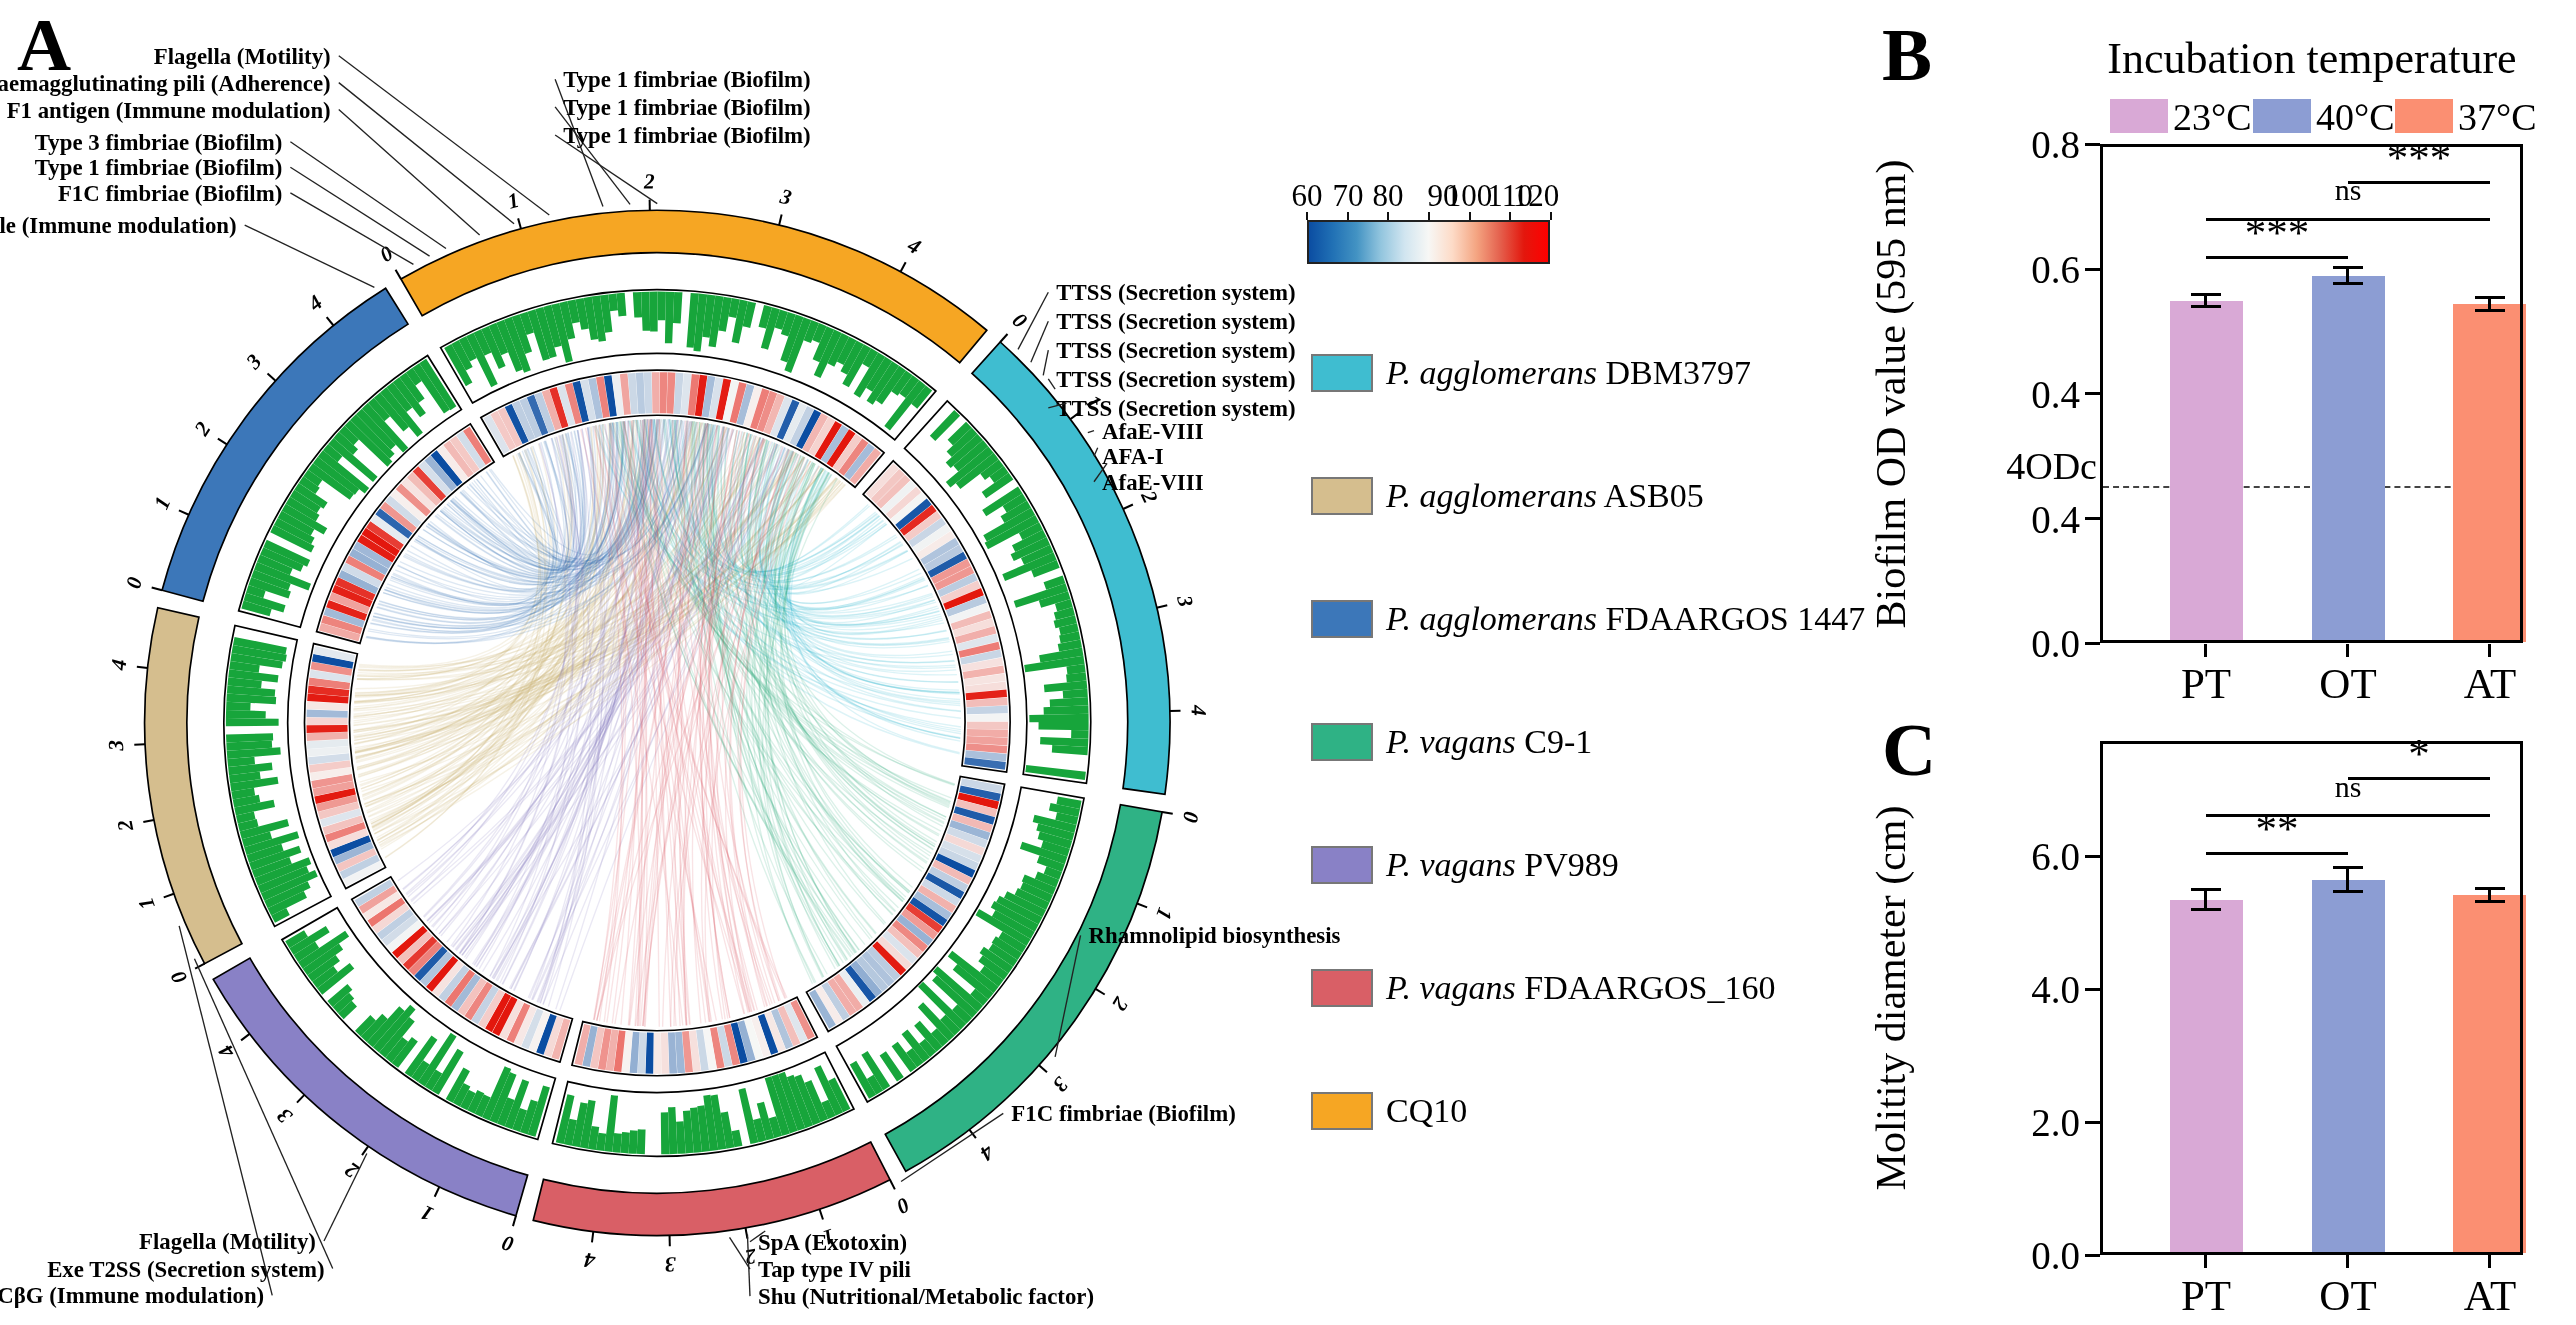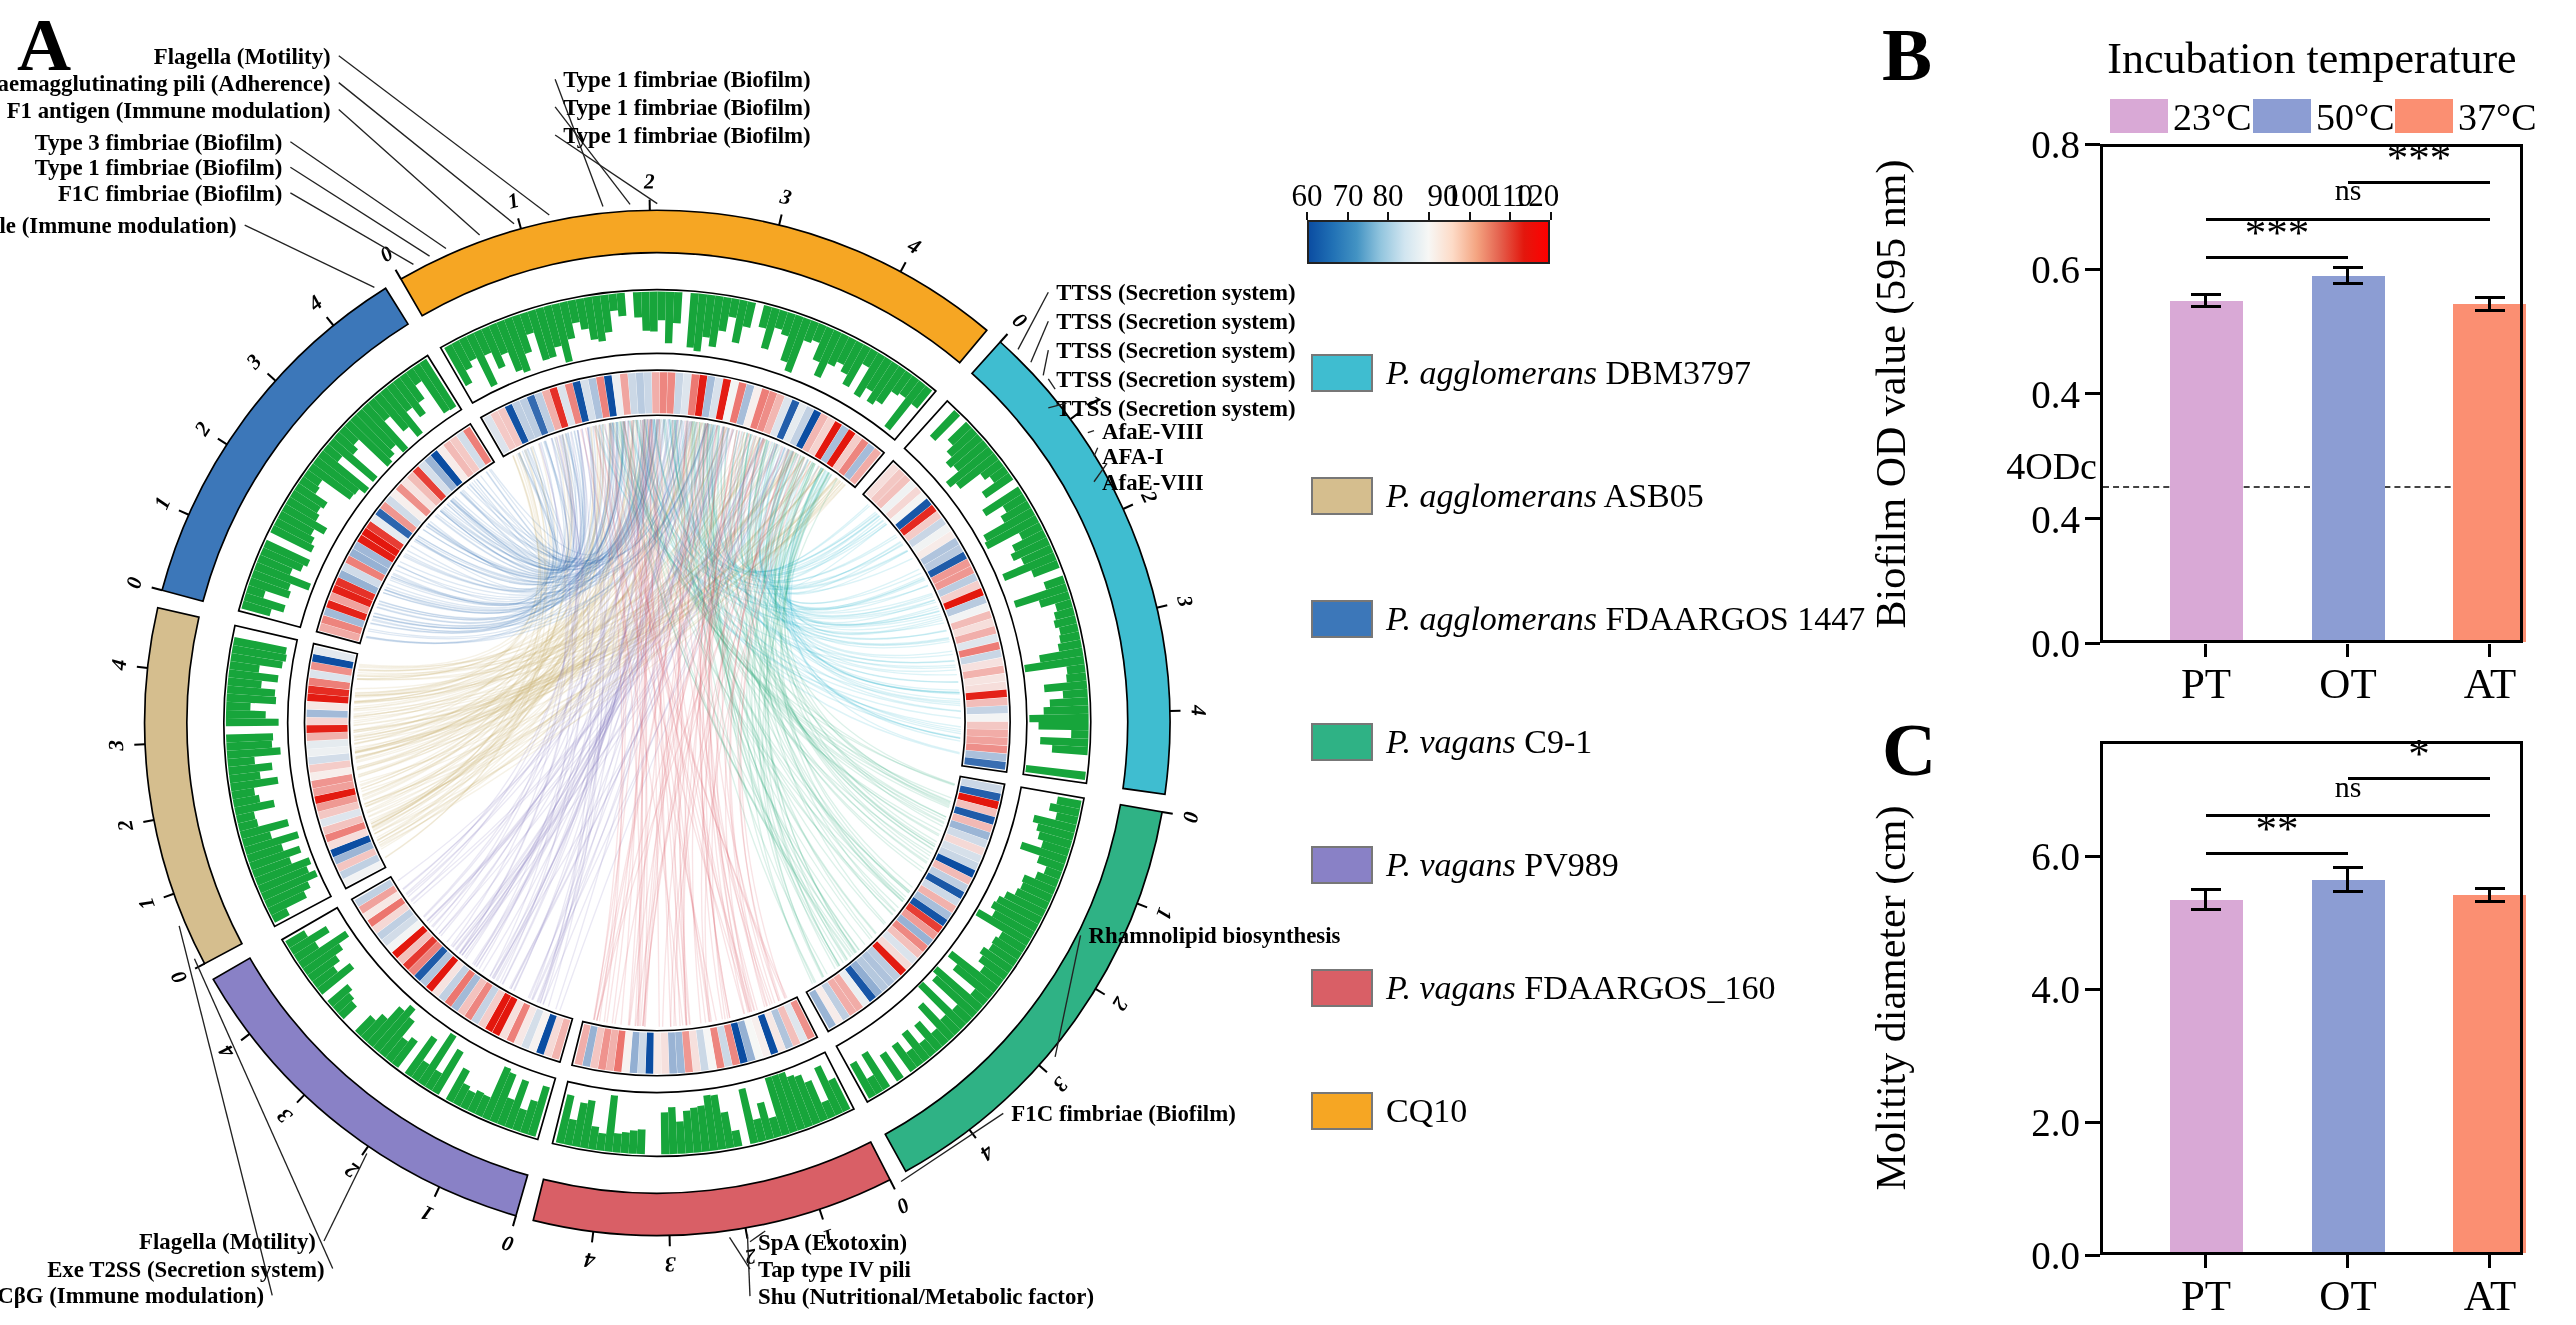--- a/index.html
+++ b/index.html
@@ -1336,21 +1336,21 @@
       <span class="sp-label">CQ10</span>
     </div>
   </div>
 
 <div class="abs panel-letter" style="left:1882px;top:17px;">B</div>
 <div id="b-title">Incubation temperature</div>
 <div id="b-legend">
     <div class="bl-swatch" style="left: 2110px; background: rgb(217, 169, 214);"></div>
     <div class="bl-label" style="left: 2173px;">23°C</div>
     <div class="bl-swatch" style="left: 2253px; background: rgb(140, 157, 211);"></div>
-    <div class="bl-label" style="left: 2316px;">50°C</div>
+    <div class="bl-label" style="left: 2316px;">40°C</div>
     <div class="bl-swatch" style="left: 2395px; background: rgb(251, 143, 114);"></div>
     <div class="bl-label" style="left: 2458px;">37°C</div>
   </div>
 <div id="panelB">
     <div class="dashed" style="left: 2103px; top: 486px; width: 418px;"></div>
     <div class="" id="odc-label" style="left: 1956px; top: 447px;">4ODc</div>
     <div class="bar" style="left: 2170px; top: 301px; width: 73px; height: 341px; background: rgb(217, 169, 214);"></div>
     <div class="err-line" style="left: 2204px; top: 294px; height: 12.5px;"></div>
     <div class="err-cap" style="left: 2191px; top: 293px; width: 30px;"></div>
     <div class="err-cap" style="left: 2191px; top: 305px; width: 30px;"></div>

